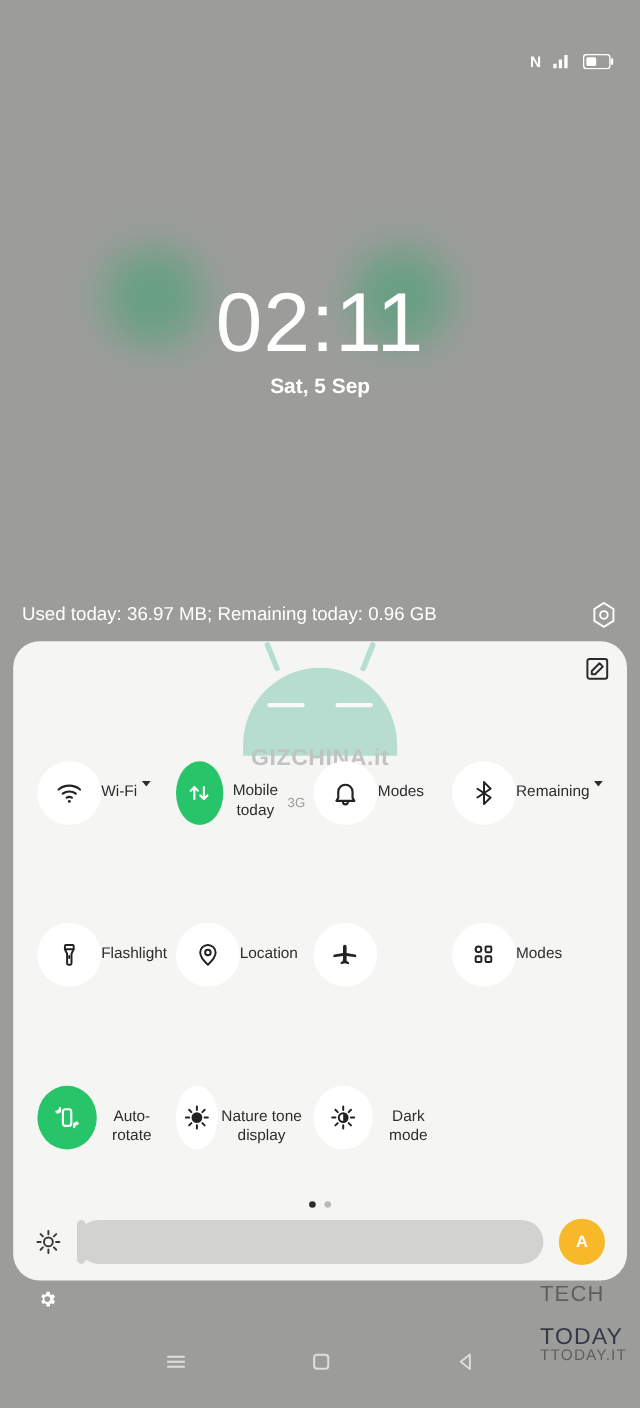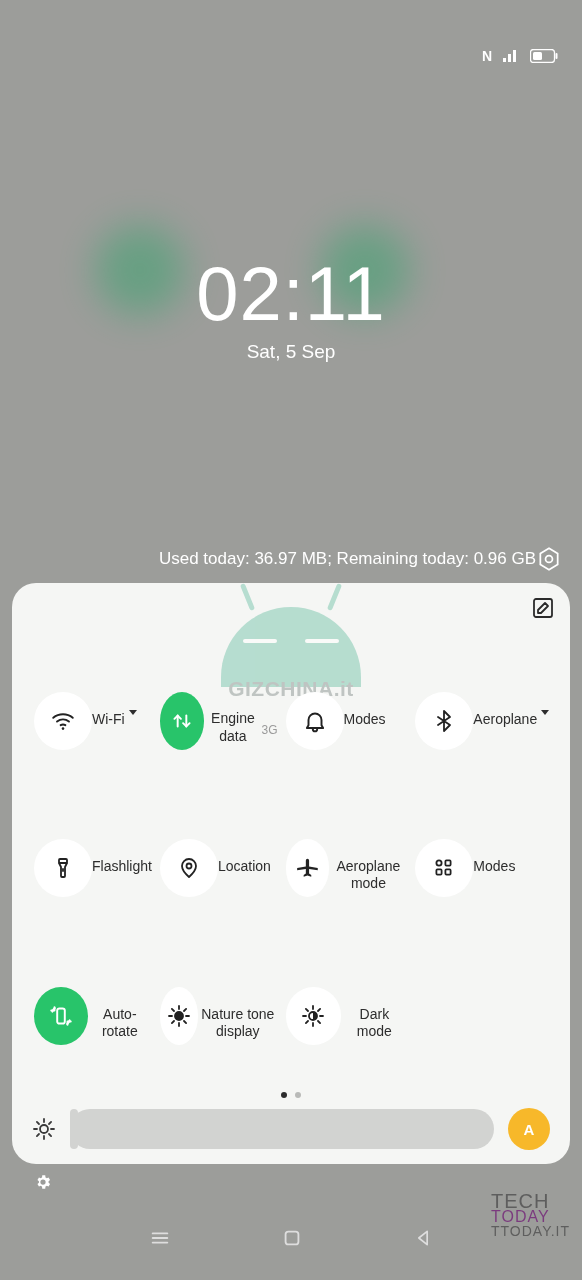--- a/index.html
+++ b/index.html
@@ -10,23 +10,23 @@
   
   .bg-blob { position: absolute; border-radius: 50%; filter: blur(18px); opacity: .45; }
   .bg-blob.a { width: 90px; height: 90px; left: 95px; top: 225px; background: #2aa367; }
   .bg-blob.b { width: 90px; height: 90px; left: 320px; top: 225px; background: #2aa367; }
 
   .status-bar { position: absolute; top: 48px; right: 24px; display: flex; align-items: center; gap: 10px; color: #fff; }
   .status-bar svg { display: block; }
 
   .clock-wrap { position: absolute; top: 250px; left: 0; right: 0; text-align: center; color: #fff; }
   .clock-time { font-size: 76px; font-weight: 300; letter-spacing: 1px; }
-  .clock-date { font-size: 19px; margin-top: 4px; font-weight: 400; }
-
-  .usage-row { position: absolute; top: 546px; left: 20px; right: 20px; display: flex; align-items: center; justify-content: flex-end; color: #fff; font-size: 17px; }
+  .clock-date { font-size: 19px; margin-top: 4px; font-weight: 700; }
+
+  .usage-row { position: absolute; top: 546px; left: 20px; right: 20px; display: flex; align-items: center; justify-content: space-between; color: #fff; font-size: 17px; }
   .usage-row .gear { width: 26px; height: 26px; }
 
   
   .panel { position: absolute; left: 12px; right: 12px; top: 583px; bottom: 116px; background: #f5f6f4; border-radius: 24px; padding: 14px 14px 16px 14px; overflow: hidden; }
   
   .wm { position: absolute; left: 50%; top: -6px; transform: translateX(-50%); width: 180px; height: 120px; opacity: .45; pointer-events: none; }
   .wm-head { position: absolute; left: 20px; top: 30px; width: 140px; height: 80px; background: #6bbfa4; border-top-left-radius: 80px; border-top-right-radius: 80px; }
   .wm-ant { position: absolute; width: 5px; height: 28px; background: #6bbfa4; top: 6px; border-radius: 3px; }
   .wm-ant.l { left: 44px; transform: rotate(-22deg); }
   .wm-ant.r { right: 44px; transform: rotate(22deg); }
@@ -54,21 +54,21 @@
   .slider { flex: 1; height: 40px; border-radius: 20px; background: #d2d3d1; position: relative; }
   .slider .fill { position: absolute; left: 0; top: 0; bottom: 0; width: 2%; background: #d2d3d1; border-radius: 20px; }
   .auto-btn { width: 42px; height: 42px; border-radius: 50%; background: #f7b82a; color: #fff; display: flex; align-items: center; justify-content: center; font-size: 15px; font-weight: 600; }
 
   
   .sys-gear { position: absolute; left: 34px; bottom: 85px; color: #fff; }
   .nav-bar { position: absolute; left: 0; right: 0; bottom: 18px; height: 44px; display: flex; align-items: center; justify-content: center; gap: 110px; color: #dedede; }
 
   .bottom-wm { position: absolute; right: 12px; bottom: 42px; text-align: left; line-height: .92; font-weight: 400; letter-spacing: 1px; opacity: .75; pointer-events: none; }
   .bottom-wm .l1 { font-size: 20px; color: #4a4a4a; }
-  .bottom-wm .l2 { font-size: 16px; color: #701a75; }
+  .bottom-wm .l2 { font-size: 21px; color: #0f172a; margin-top: 19px; }
   .bottom-wm .l3 { font-size: 14px; color: #4a4a4a; }
 
 </style>
 </head>
 <body>
 
 <div class="screen">
 
   <div class="bg-blob a"></div>
   <div class="bg-blob b"></div>
@@ -135,39 +135,39 @@
         </div>
         <div class="tile">
           <div class="tile-circle on">
             <svg width="26" height="26" viewBox="0 0 24 24" stroke="#fff" stroke-width="1.8" fill="none" stroke-linecap="round" stroke-linejoin="round">
               <path d="M8 17V7"></path>
               <path d="M5 10l3-3 3 3"></path>
               <path d="M16 7v10"></path>
               <path d="M13 14l3 3 3-3"></path>
             </svg>
           </div>
-          <div class="tile-label">Engine data</div>
+          <div class="tile-label">Mobile today</div>
           <div class="tile-sub">3G</div>
         </div>
         <div class="tile">
           <div class="tile-circle">
             <svg width="26" height="26" viewBox="0 0 24 24" stroke="#222" stroke-width="1.8" fill="none" stroke-linecap="round" stroke-linejoin="round">
               <path d="M6 16V11a6 6 0 1112 0v5l1.5 2.5H4.5z"></path>
               <path d="M10 19.5a2 2 0 004 0"></path>
             </svg>
           </div>
           <div class="tile-label">Modes</div>
         </div>
         <div class="tile">
           <div class="tile-circle">
             <svg width="24" height="24" viewBox="0 0 24 24" stroke="#222" stroke-width="1.8" fill="none" stroke-linecap="round" stroke-linejoin="round">
               <path d="M12 2v20l6-6-12-8M12 2l6 6-12 8"></path>
             </svg>
           </div>
-          <div class="tile-label drop">Aeroplane</div>
+          <div class="tile-label drop">Remaining</div>
         </div>
         <div class="tile">
           <div class="tile-circle">
             <svg width="24" height="24" viewBox="0 0 24 24" stroke="#222" stroke-width="1.8" fill="none" stroke-linecap="round" stroke-linejoin="round">
               <rect x="8" y="3" width="8" height="4" rx="1"></rect>
               <path d="M8 7l2 4v9a1 1 0 001 1h2a1 1 0 001-1v-9l2-4"></path>
               <line x1="12" y1="13" x2="12" y2="15"></line>
             </svg>
           </div>
           <div class="tile-label">Flashlight</div>
@@ -180,21 +180,20 @@
             </svg>
           </div>
           <div class="tile-label">Location</div>
         </div>
         <div class="tile">
           <div class="tile-circle">
             <svg width="26" height="26" viewBox="0 0 24 24" stroke="#222" stroke-width="1.8" fill="none" stroke-linecap="round" stroke-linejoin="round">
               <path d="M21 12l-8-1.5V5a1.5 1.5 0 00-3 0v5.5L2 12v2l8-1v4l-2 1.5V20l3.5-1L15 20v-1.5L13 17v-4l8 1z" fill="#222" stroke="none"></path>
             </svg>
           </div>
-          <div class="tile-label">Aeroplane mode</div>
         </div>
         <div class="tile">
           <div class="tile-circle">
             <svg width="24" height="24" viewBox="0 0 24 24" stroke="#222" stroke-width="1.8" fill="none" stroke-linecap="round" stroke-linejoin="round">
               <circle cx="7" cy="7" r="2.6"></circle>
               <rect x="13.4" y="4.4" width="5.2" height="5.2" rx="1"></rect>
               <rect x="4.4" y="13.4" width="5.2" height="5.2" rx="1"></rect>
               <rect x="13.4" y="13.4" width="5.2" height="5.2" rx="1"></rect>
             </svg>
           </div>

